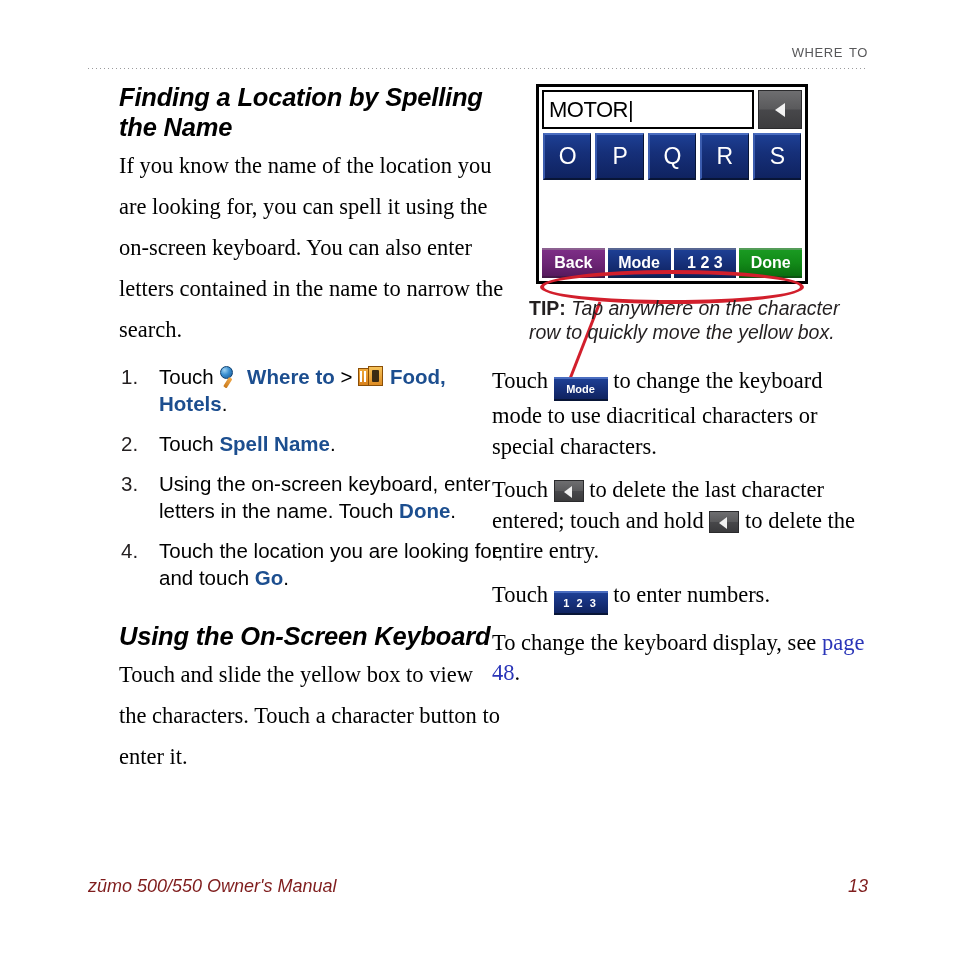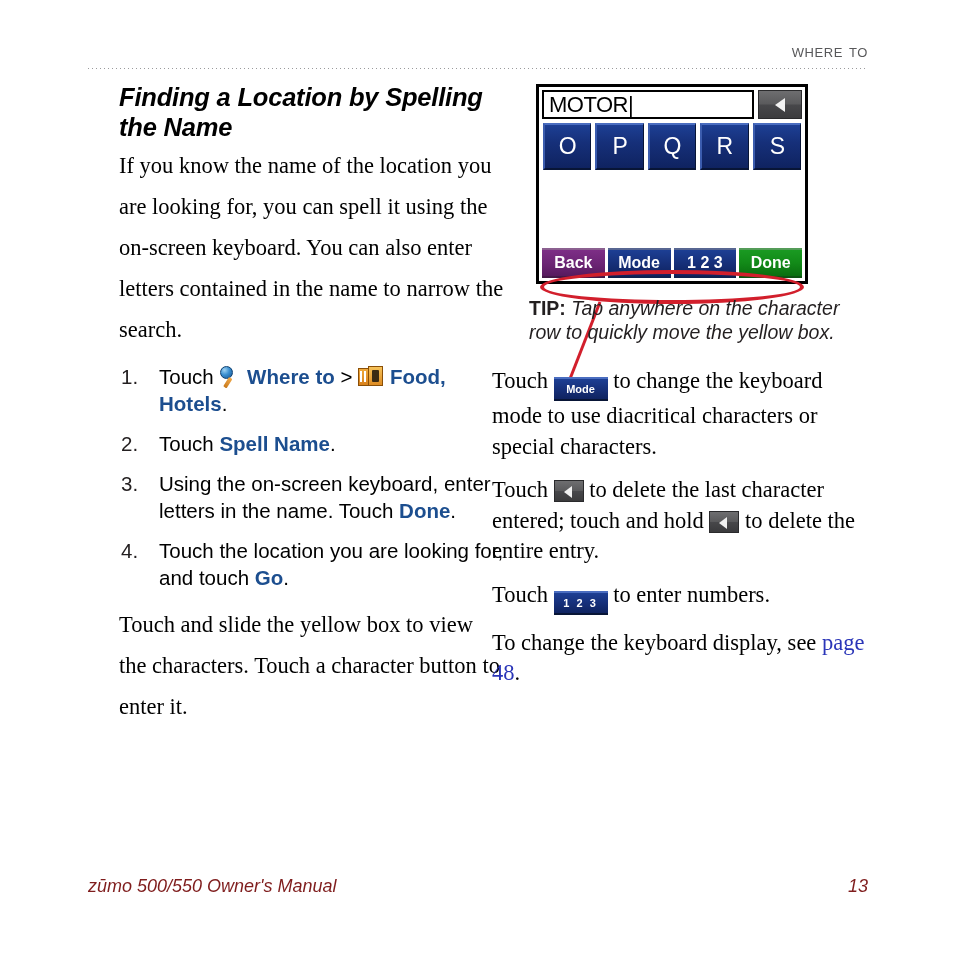--- a/index.html
+++ b/index.html
@@ -171,21 +171,21 @@
     height: 200px;
     background: #ffffff;
     border: 3px solid #000000;
     box-sizing: border-box;
     padding: 0;
   }
   .dev-row-top {
     display: flex;
     align-items: stretch;
     padding: 3px 3px 0 3px;
-    height: 32px;
+    height: 42px;
     box-sizing: border-box;
   }
   .dev-entry {
     flex: 1 1 auto;
     background: #ffffff;
     border: 2px solid #000000;
     box-sizing: border-box;
     display: flex;
     align-items: center;
     padding-left: 5px;
@@ -464,20 +464,21 @@
         <span>Using the on-screen keyboard, enter letters in the name. Touch </span><span class="ui">Done</span><span>.</span>
       </li>
 
       <li>
         <span class="num">4.</span>
         <span>Touch the location you are looking for, and touch </span><span class="ui">Go</span><span>.</span>
       </li>
 
     </ol>
 
+    <h2 class="sec second">Using the On-Screen Keyboard</h2>
     <p class="body">Touch and slide the yellow box to view the characters. Touch a character button to enter it.</p>
   </div>
 
   <div class="device-wrap">
     <div class="device">
 
       <div class="dev-row-top">
         <div class="dev-entry">
           <span class="dev-entry-text">MOTOR|</span>
         </div>

